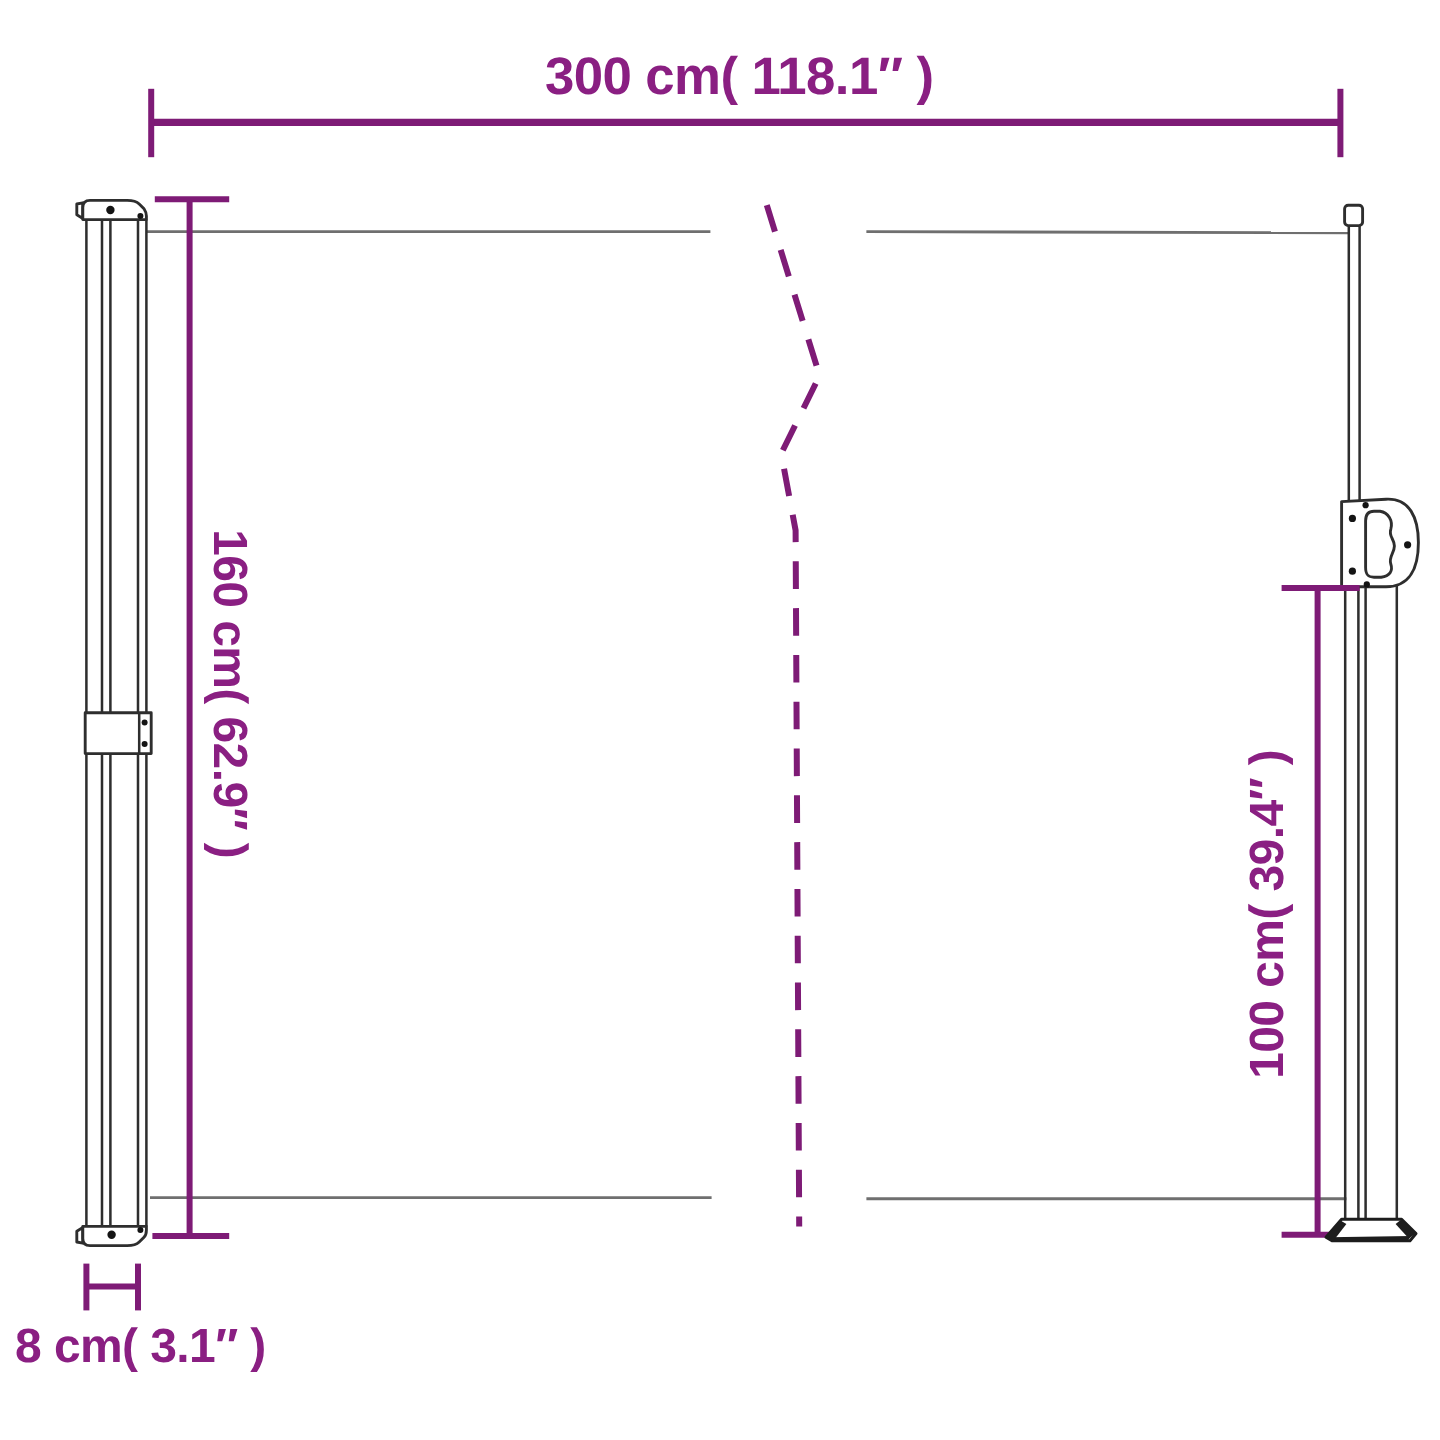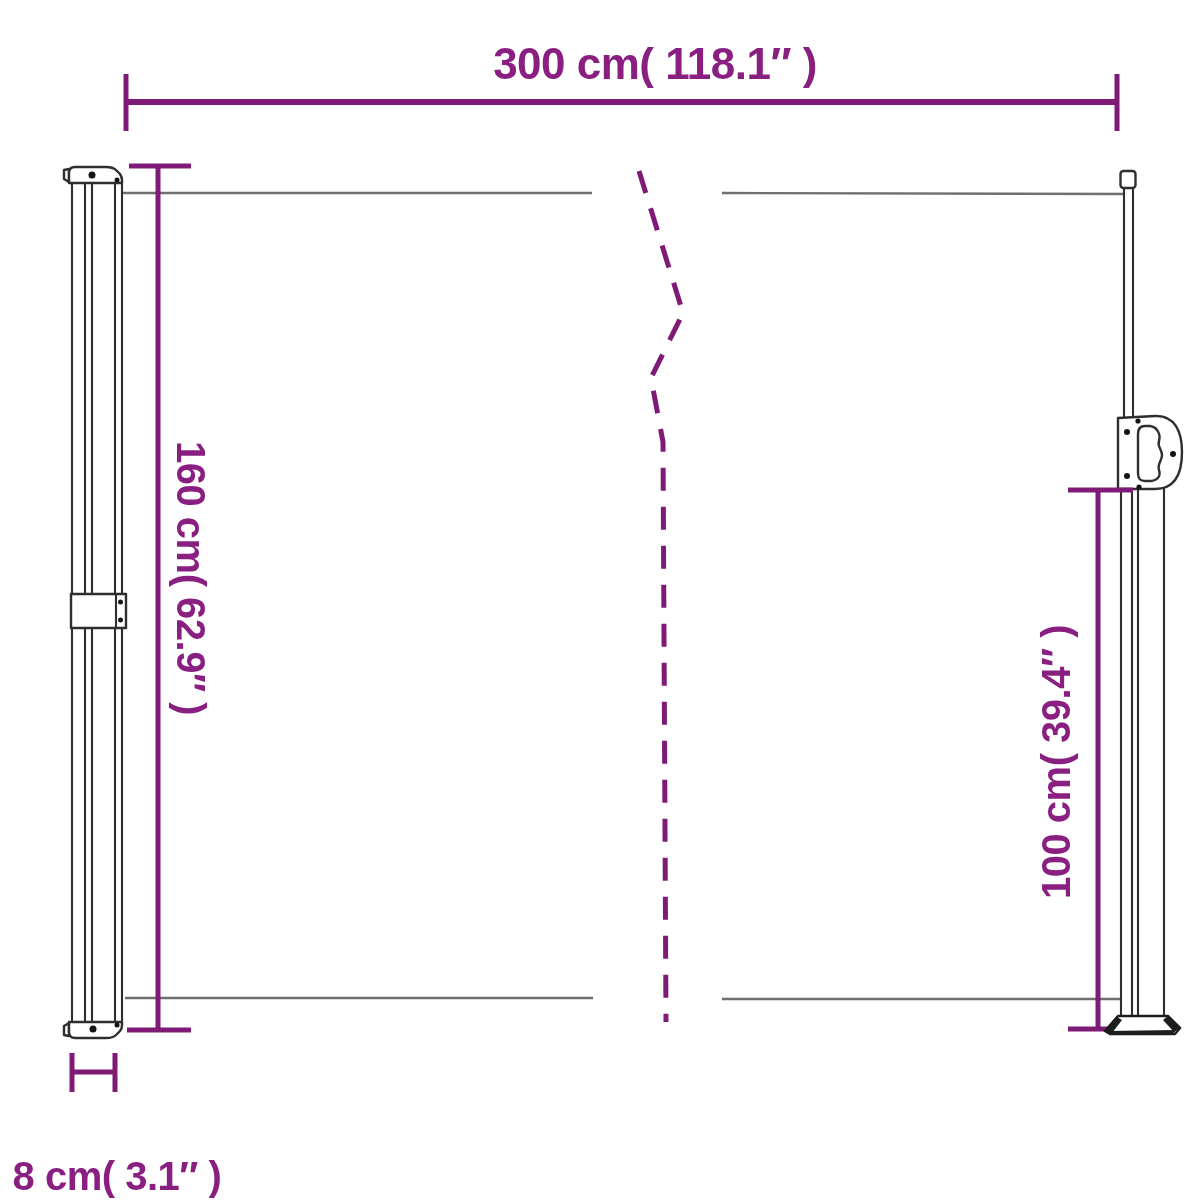--- a/index.html
+++ b/index.html
@@ -29,21 +29,21 @@
   .dim-label{
     position:absolute;
     transform:translate(-50%,-50%);
     color:var(--dimension-text);
     font-weight:bold;
     font-size:40px;
     line-height:1;
     letter-spacing:-0.5px;
     white-space:nowrap;
   }
-  .dim-label.lg{font-size:44px;margin-left:39px;}
+  .dim-label.lg{font-size:44px;}
   .rot-cw{transform:translate(-50%,-50%) rotate(90deg);}
   .rot-ccw{transform:translate(-50%,-50%) rotate(-90deg);}
 </style>
 </head>
 <body>
 
 <div class="stage">
 
   <svg width="1200" height="1200" viewBox="0 0 1200 1200">
 
@@ -130,14 +130,14 @@
       <path class="foot" d="M1105,1031 L1118,1016 L1168,1016 L1180,1028 L1175,1034 L1110,1034 Z"></path>
       <path class="foot-dark" d="M1107,1031 L1176,1030 L1173,1034 L1110,1034 Z"></path>
       <path class="foot-dark" d="M1105,1031 L1117,1017 L1122,1020 L1112,1033 Z"></path>
       <path class="foot-dark" d="M1168,1016 L1180,1028 L1174,1032 L1163,1020 Z"></path>
     </g>
   </svg>
 
   <div class="dim-label lg" style="left:616px;top:64px;">300 cm( 118.1″ )</div>
   <div class="dim-label rot-cw" style="left:191px;top:578px;">160 cm( 62.9″ )</div>
   <div class="dim-label rot-ccw" style="left:1056px;top:762px;">100 cm( 39.4″ )</div>
-  <div class="dim-label" style="left:117px;top:1176px;">8 cm( 3.1″ )</div>
+  <div class="dim-label" style="left:117px;top:1122px;">8 cm( 3.1″ )</div>
 </div>
 
 </body></html>

